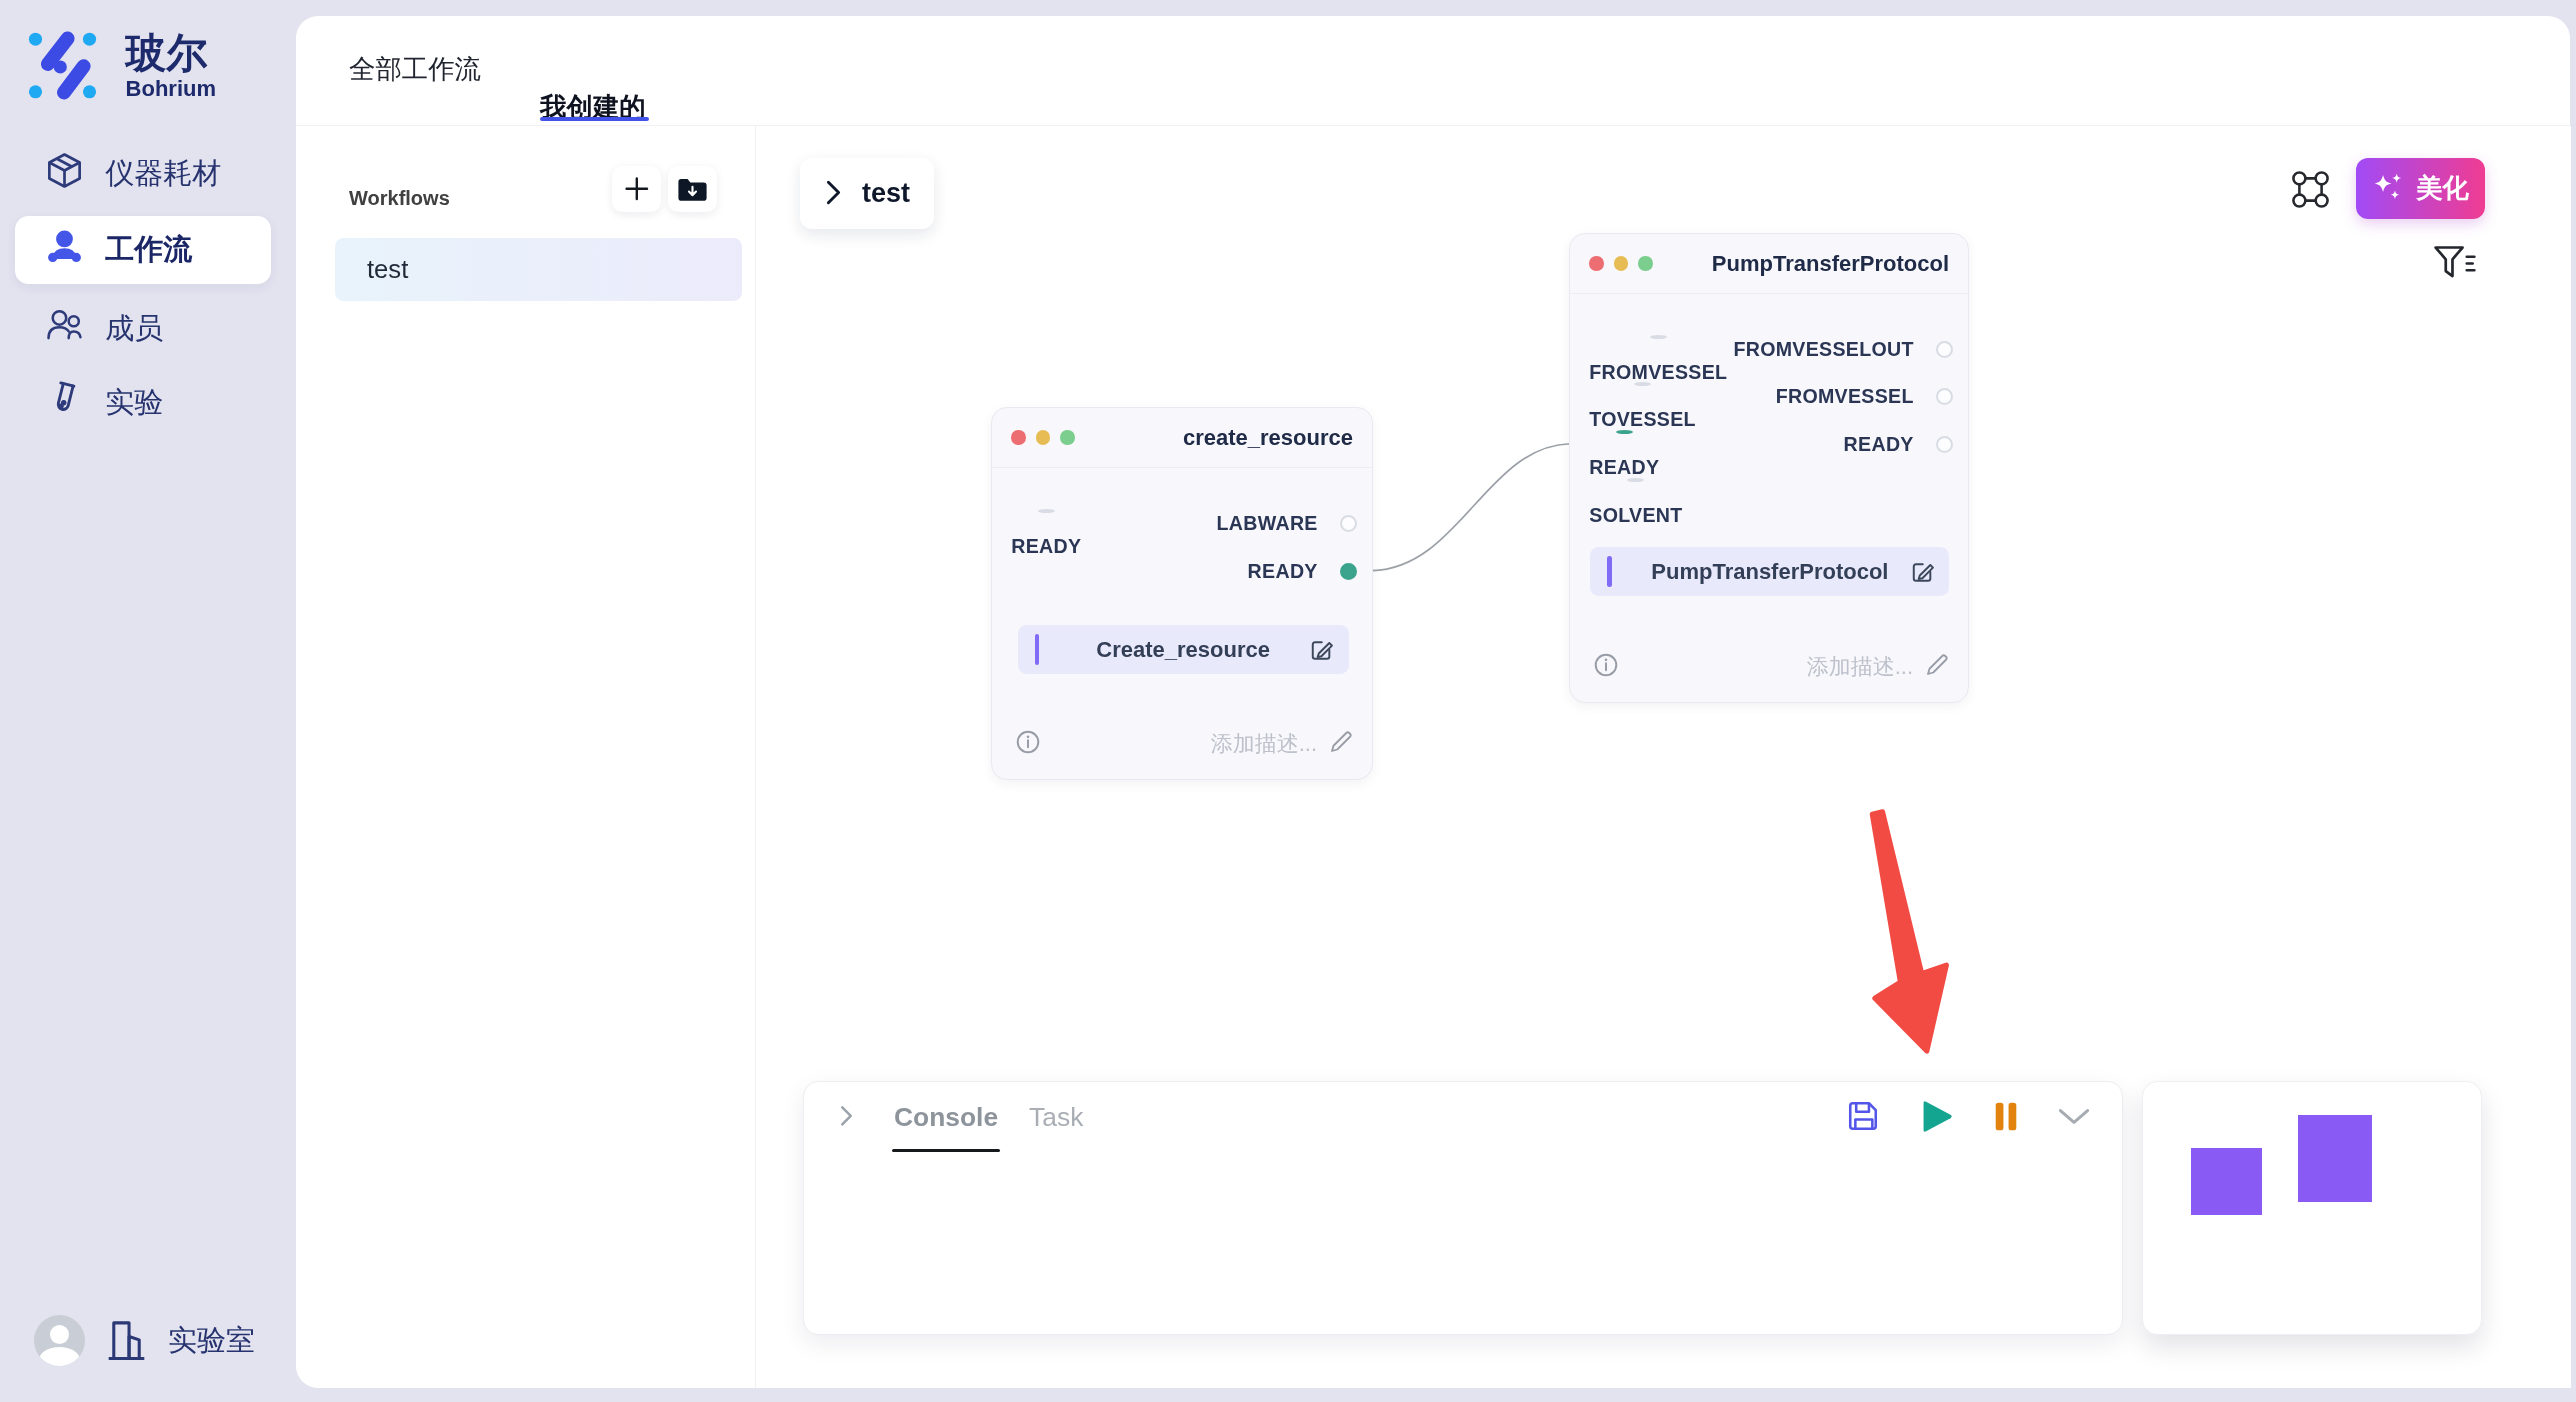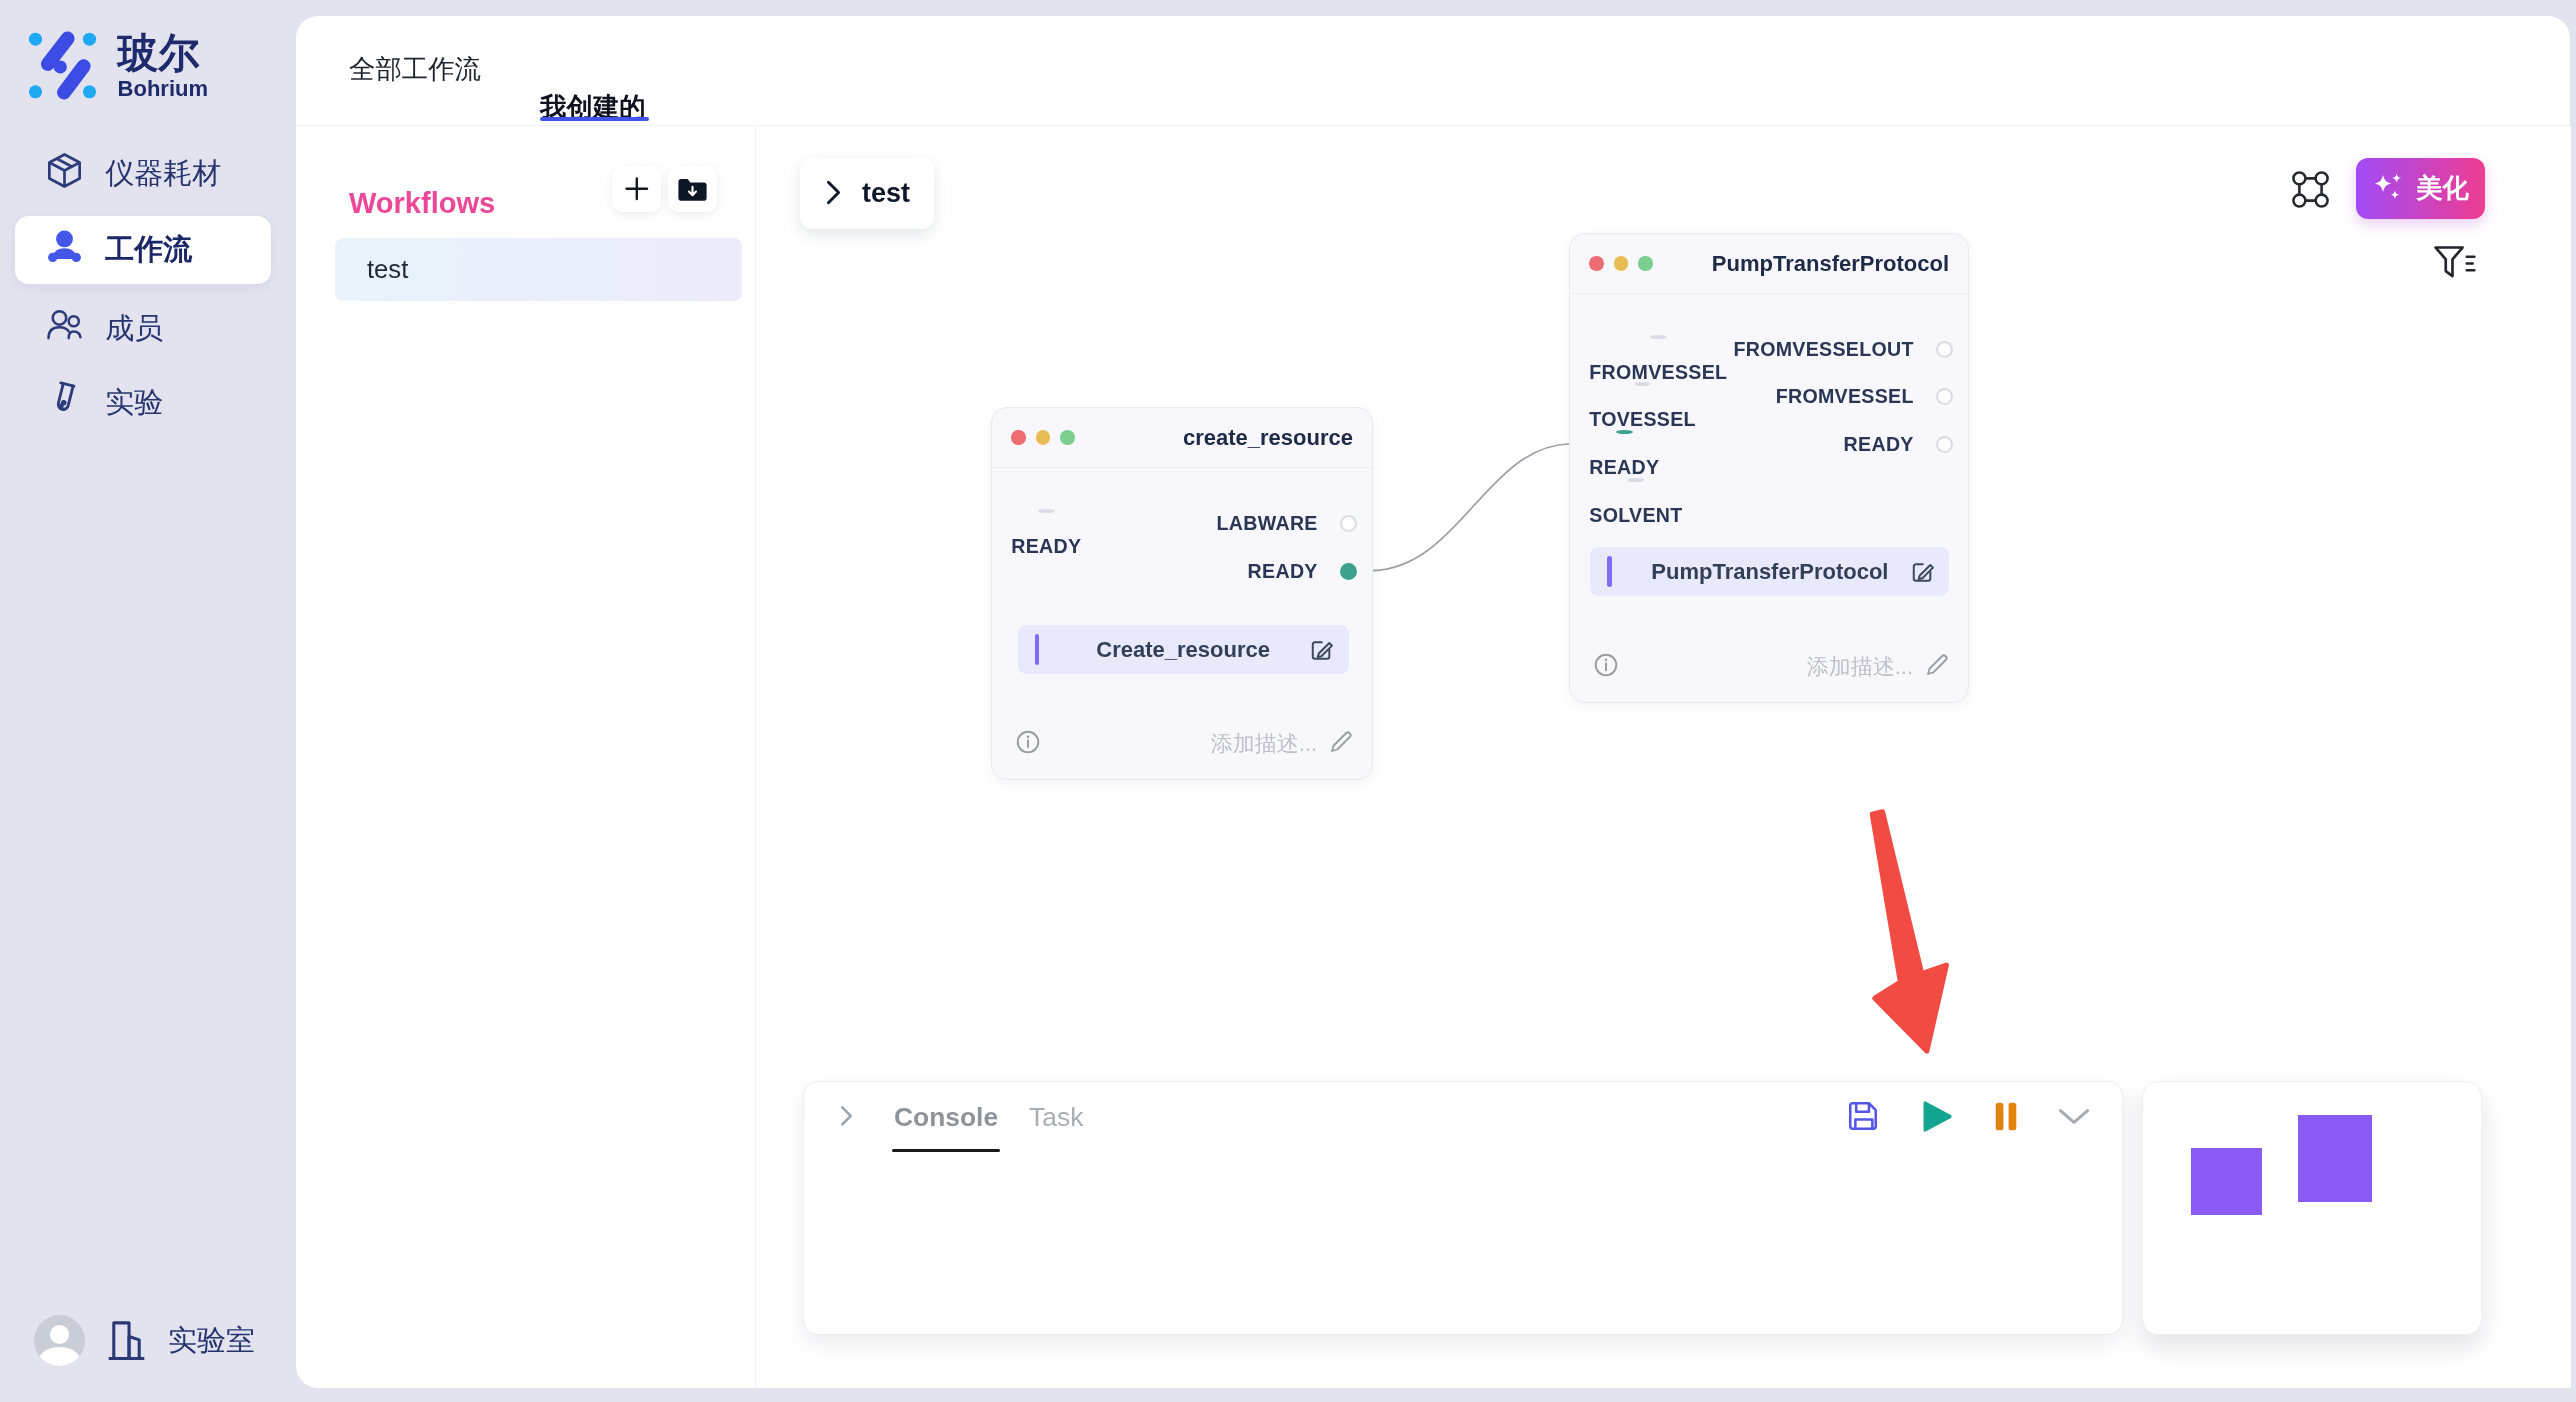--- a/index.html
+++ b/index.html
@@ -2,21 +2,21 @@
 <html style="font-size:13.6px"><head>
 <meta charset="utf-8">
 <style>
   html,body{margin:0;padding:0;background:#E3E2EF;}
   *{box-sizing:border-box;}
   .page{position:relative;width:2576px;height:1402px;overflow:hidden;
         font-family:"Liberation Sans","DejaVu Sans",sans-serif;color:#1E2A4A;}
 
   
   .sidebar{position:absolute;left:0;top:0;width:285px;height:1402px;background:#E3E2EF;}
-  .logo-row{position:absolute;left:25.6px;top:29px;display:flex;align-items:center;gap:19px;}
+  .logo-row{position:absolute;left:25.6px;top:29px;display:flex;align-items:center;gap:27px;}
   .logo-zh{font-size:41px;font-weight:700;color:#1D2A6B;line-height:1.05;}
   .logo-en{font-size:22px;font-weight:700;color:#1D2A6B;margin-top:1.7px;}
   .side-item{position:absolute;left:15.3px;width:256px;height:66px;display:flex;align-items:center;
              gap:22px;padding-left:31px;border-radius:13.6px;color:#26336E;font-size:29px;cursor:pointer;}
   .side-item.active{background:#FFFFFF;height:68px;box-shadow:0 3.4px 12px rgba(30,40,90,0.06);
                     font-weight:700;color:#1B2667;}
   .side-footer{position:absolute;left:34px;bottom:36px;display:flex;align-items:center;gap:22px;}
   .avatar{width:51px;height:51px;border-radius:50%;background:#C9CED6;position:relative;overflow:hidden;}
   .avatar .head{position:absolute;left:16px;top:10.2px;width:19px;height:19px;border-radius:50%;background:#FFFFFF;}
   .avatar .body{position:absolute;left:5.1px;top:32px;width:41px;height:25.6px;border-radius:50%;background:#FFFFFF;}
@@ -25,21 +25,21 @@
   
   .content-card{position:absolute;left:296px;top:16px;width:2274px;height:1372px;
                 background:#FFFFFF;border-radius:22px;}
   .tabbar-border{position:absolute;left:0;top:109px;width:2274px;height:0.9px;background:#F1F1F4;}
   .tab{position:absolute;top:36px;font-size:26.4px;color:#20252F;cursor:pointer;}
   .tab.active{font-weight:700;color:#0F1320;margin-top:38px;}
   .tab-underline{position:absolute;left:244px;top:101px;width:109px;height:4.3px;border-radius:2.6px;background:#4353E9;}
 
   
   .wf-panel{position:absolute;left:0;top:110px;width:460px;height:1262px;border-right:0.9px solid #F1F1F4;}
-  .wf-title{position:absolute;left:53px;top:61px;font-size:29px;font-weight:800;color:#ec4899;}
+  .wf-title{position:absolute;left:53px;top:61px;font-size:20px;font-weight:800;color:#404040;}
   .icon-btn{position:absolute;top:40px;width:49px;height:46px;background:#FFFFFF;border-radius:10.2px;
             box-shadow:0 2.6px 8.5px rgba(25,30,70,0.08);display:flex;align-items:center;justify-content:center;cursor:pointer;}
   .wf-item{position:absolute;left:39px;top:112px;width:407px;height:63px;border-radius:8.5px;
            background:linear-gradient(90deg,#E8F3FB 0%,#ECEBFB 100%);display:flex;align-items:center;
            padding-left:32px;font-size:25.6px;color:#1F2937;font-weight:500;cursor:pointer;}
 
   
   .canvas{position:absolute;left:461px;top:110px;width:1814px;height:1262px;background:#FFFFFF;}
   .overlay-svg{position:absolute;left:0;top:0;width:2576px;height:1402px;pointer-events:none;}
 

